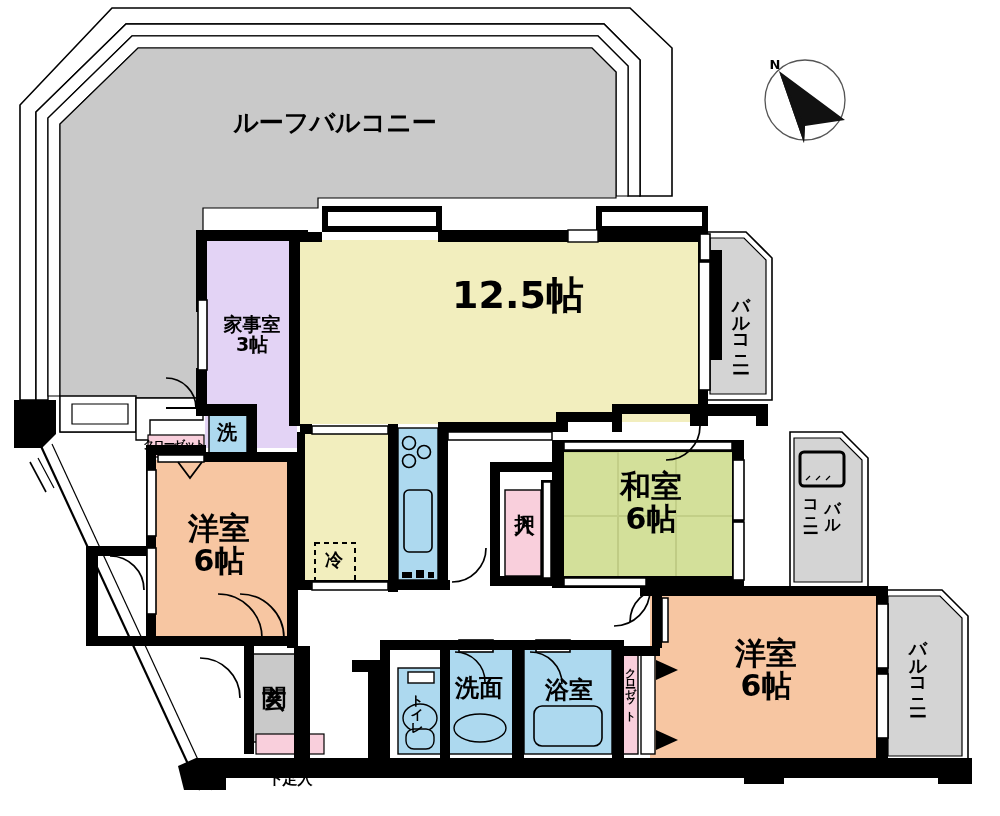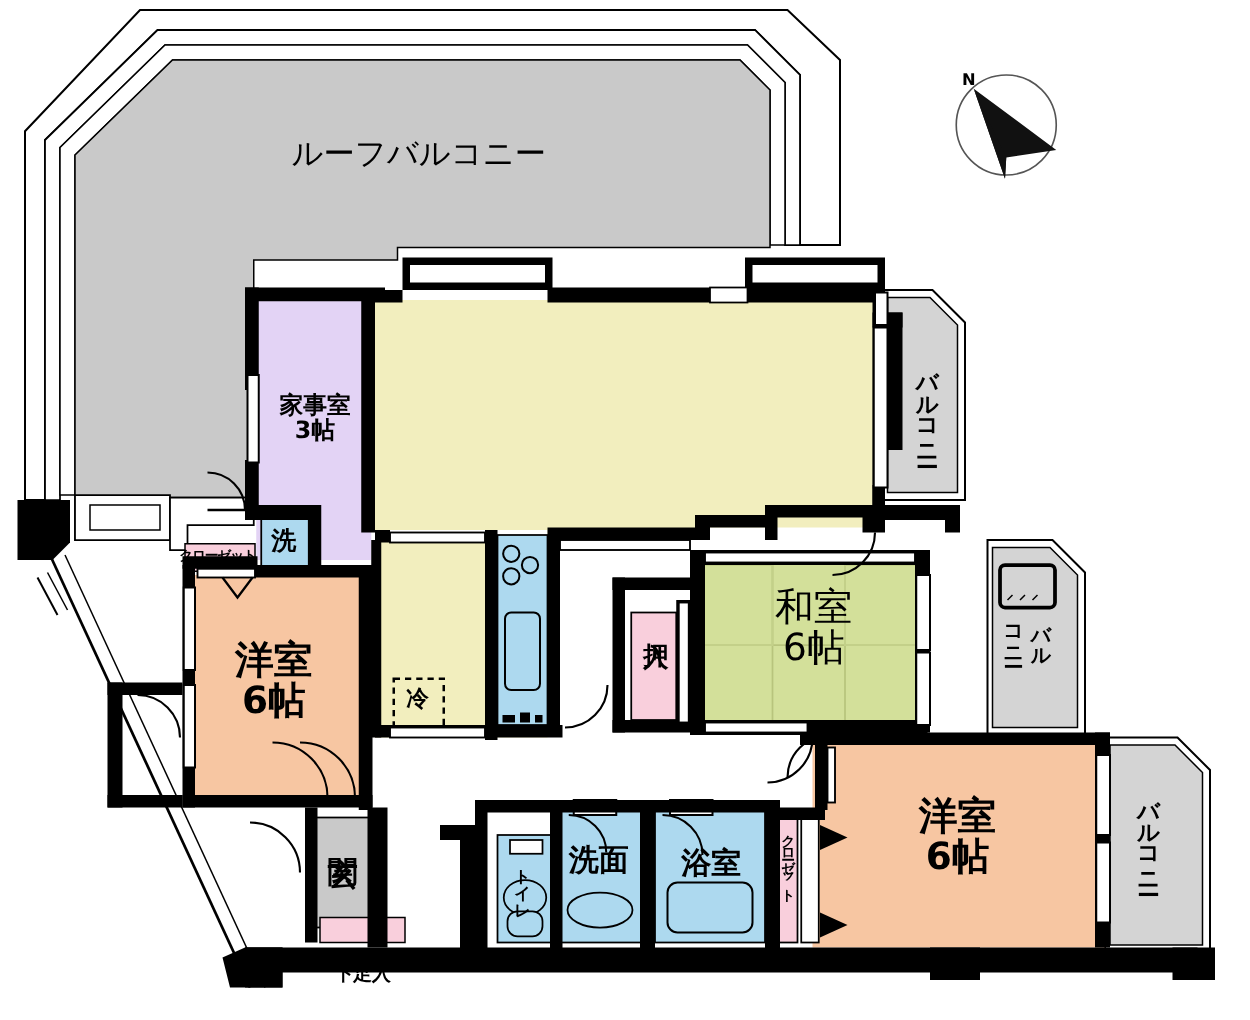--- a/index.html
+++ b/index.html
@@ -288,33 +288,34 @@
   <g fill="#000">
     <rect x="402" y="572" width="10" height="6"></rect>
     <rect x="416" y="570" width="8" height="8"></rect>
     <rect x="428" y="572" width="6" height="6"></rect>
   </g>
 
 </svg>
 
 <div>
 
-  <div class="lbl" style="left:335px;top:110px;transform:translate(-50%,0);font-size:25px;font-weight:400;">
+  <div class="lbl" style="left:335px;top:110px;transform:translate(-50%,0);font-size:25px;font-weight:700;">
     <span>ルーフバルコニー</span>
   </div>
 
   <div class="lbl" style="left:252px;top:315px;transform:translate(-50%,0);font-size:19px;font-weight:700;">
     <div>家事室</div>
     <div>3帖</div>
   </div>
 
   <div class="lbl" style="left:518px;top:276px;transform:translate(-50%,0);font-size:42px;font-weight:700;">
-  </div>
-
-  <div class="lbl" style="left:651px;top:470px;transform:translate(-50%,0);font-size:31px;font-weight:400;">
+    <div style="font-size:38px;">12.5帖</div>
+  </div>
+
+  <div class="lbl" style="left:651px;top:470px;transform:translate(-50%,0);font-size:31px;font-weight:700;">
     <div>和室</div>
     <div style="font-size:30px;">6帖</div>
   </div>
 
   <div class="lbl" style="left:219px;top:512px;transform:translate(-50%,0);font-size:31px;font-weight:700;">
     <div>洋室</div>
     <div style="font-size:30px;">6帖</div>
   </div>
 
   <div class="lbl" style="left:766px;top:637px;transform:translate(-50%,0);font-size:31px;font-weight:700;">

